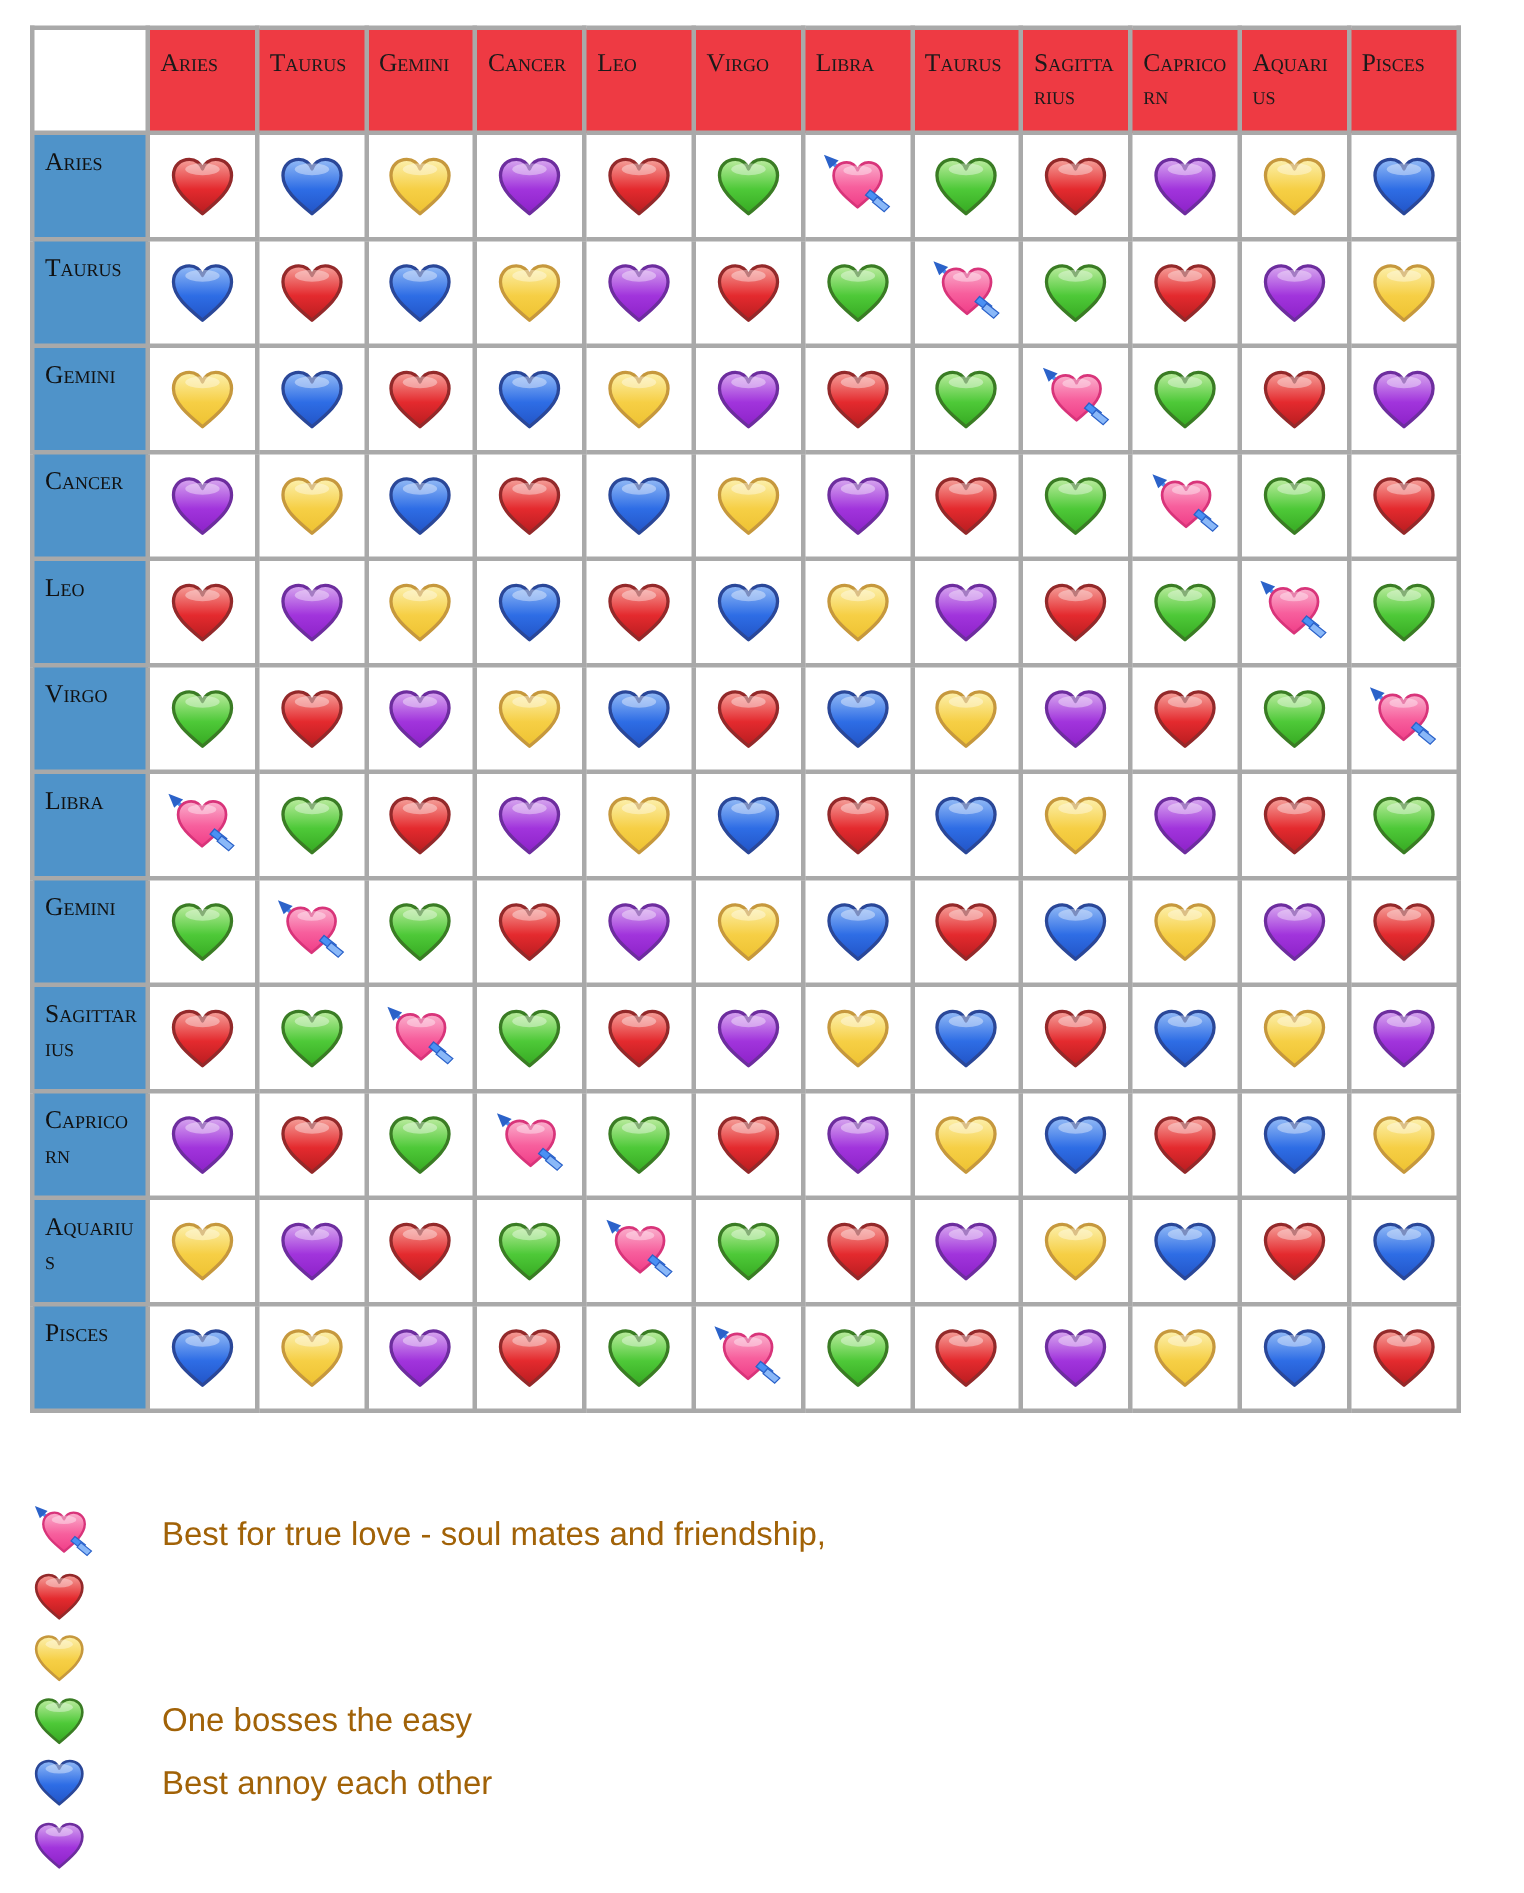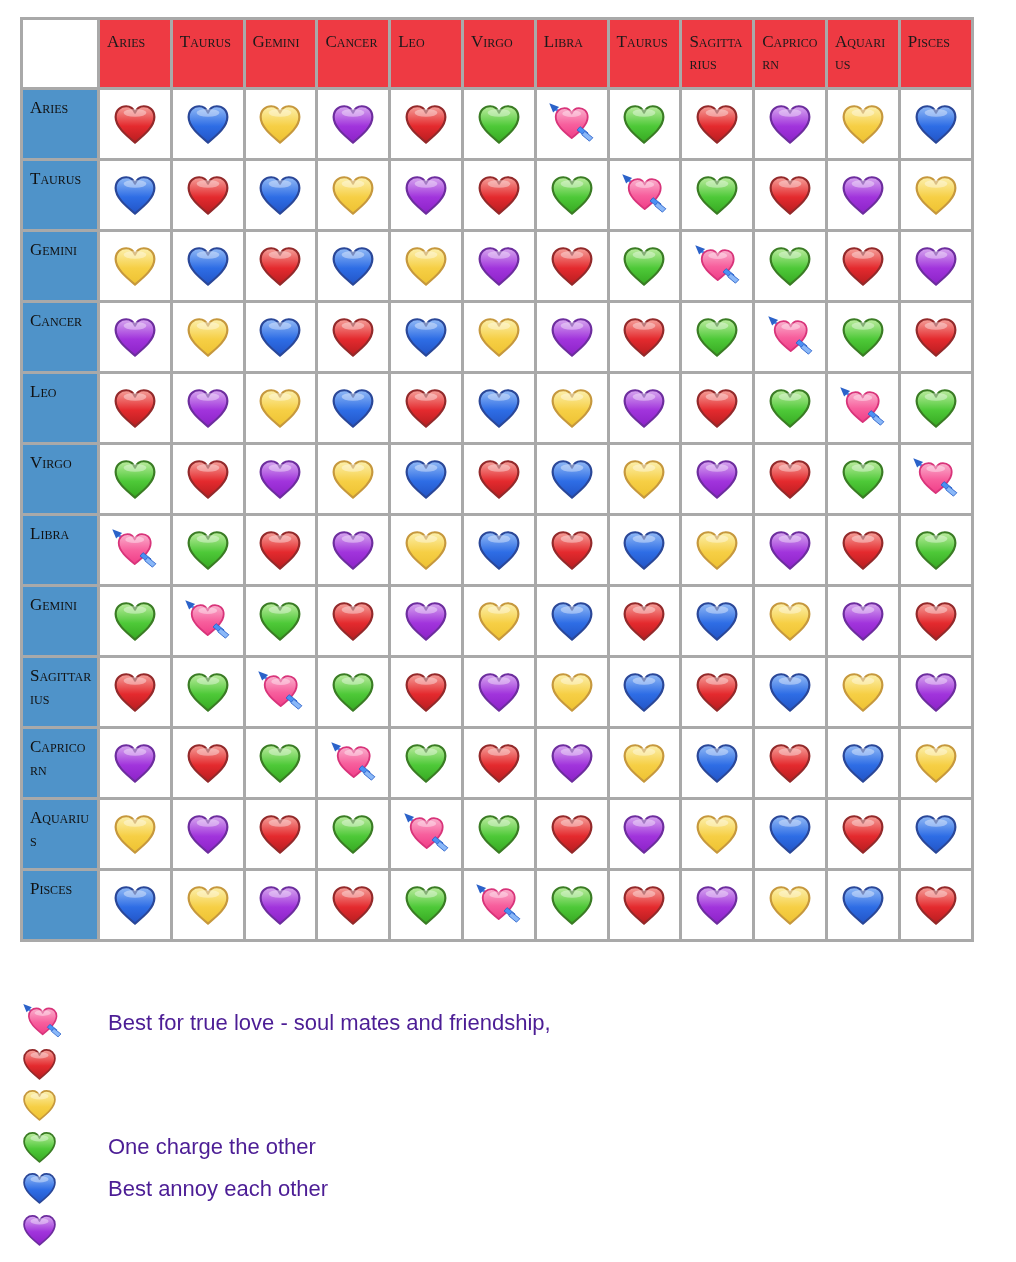--- a/index.html
+++ b/index.html
@@ -78,21 +78,21 @@
   .legend-icon {
     width: 44px;
     display: flex;
     align-items: center;
     justify-content: flex-start;
   }
   .legend-label {
     margin-left: 42px;
     font-family: "Liberation Sans", sans-serif;
     font-size: 22px;
-    color: #4c1d95;
+    color: #a16207;
     white-space: nowrap;
   }
   #svg-defs-holder {
     position: absolute;
     width: 0;
     height: 0;
     overflow: hidden;
   }
 </style>
 </head>
@@ -858,21 +858,21 @@
           </svg>
         </span>
       </div>
       <div class="legend-item">
         <span class="legend-icon">
           <svg width="35" height="33" viewBox="0 0 100 92">
             <path d="M50 87 C27 68 6 50 6 29 C6 13 17.5 4.5 30 4.5 C39 4.5 46.5 10 50 19 C53.5 10 61 4.5 70 4.5 C82.5 4.5 94 13 94 29 C94 50 73 68 50 87 Z" fill="url(#hg-green)" stroke="#3a7c24" stroke-width="5" stroke-linejoin="round"></path>
             <ellipse cx="50" cy="19.5" rx="26" ry="9" fill="#ffffff" opacity="0.38"></ellipse>
           </svg>
         </span>
-        <span class="legend-label">One charge the other</span>
+        <span class="legend-label">One bosses the easy</span>
       </div>
       <div class="legend-item">
         <span class="legend-icon">
           <svg width="35" height="33" viewBox="0 0 100 92">
             <path d="M50 87 C27 68 6 50 6 29 C6 13 17.5 4.5 30 4.5 C39 4.5 46.5 10 50 19 C53.5 10 61 4.5 70 4.5 C82.5 4.5 94 13 94 29 C94 50 73 68 50 87 Z" fill="url(#hg-blue)" stroke="#2a4798" stroke-width="5" stroke-linejoin="round"></path>
             <ellipse cx="50" cy="19.5" rx="26" ry="9" fill="#ffffff" opacity="0.38"></ellipse>
           </svg>
         </span>
         <span class="legend-label">Best annoy each other</span>
       </div>

